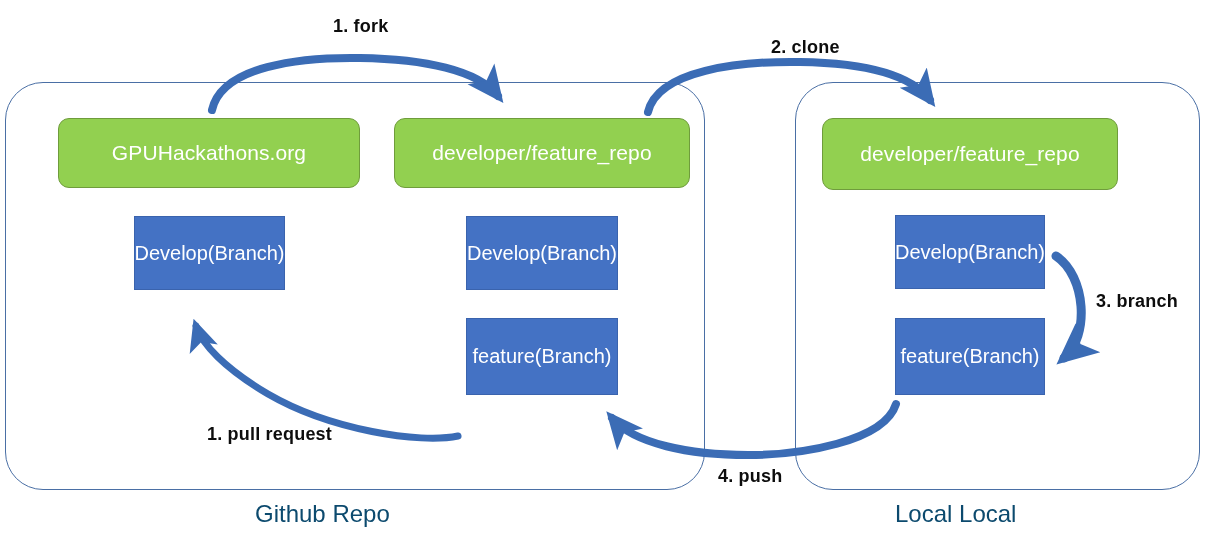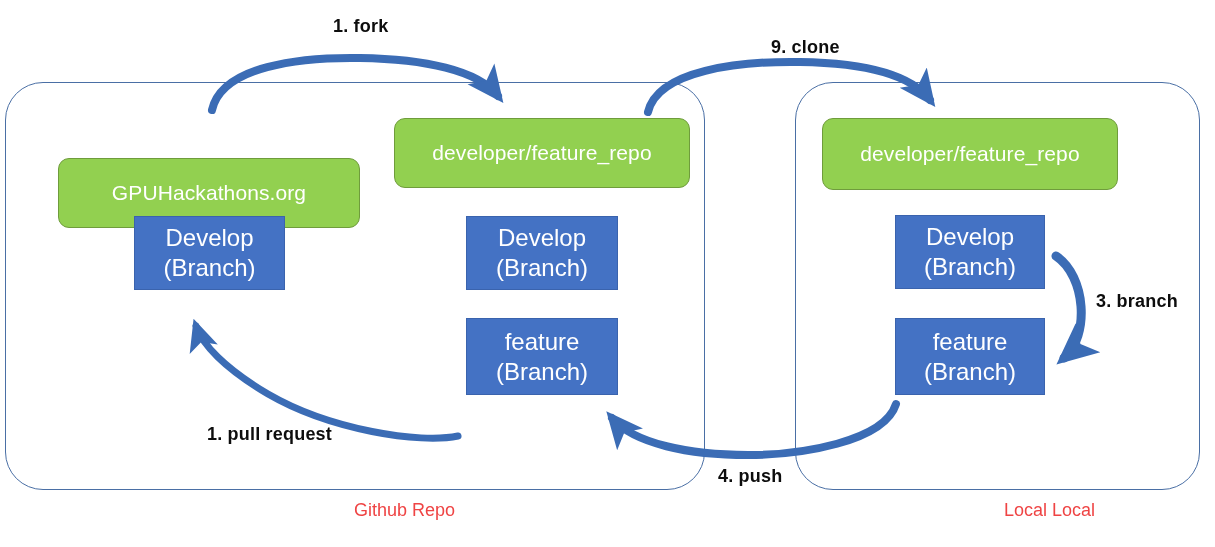--- a/index.html
+++ b/index.html
@@ -41,35 +41,34 @@
     white-space: nowrap;
   }
 
   
   .branch-box {
     position: absolute;
     background: #4472C4;
     border: 1px solid #3a63ad;
     box-sizing: border-box;
     display: flex;
-    flex-direction: column;
     align-items: center;
     justify-content: center;
     color: #ffffff;
-    font-size: 24px;
+    font-size: 20px;
     line-height: 1.25;
   }
   .branch-box span { display: block; }
 
   
   .repo-caption {
     position: absolute;
-    text-align: right;
-    font-size: 18px;
-    color: #ef4444;
+    text-align: left;
+    font-size: 24px;
+    color: #0c4a6e;
     white-space: nowrap;
   }
 
   
   .step-label {
     position: absolute;
     font-size: 18px;
     font-weight: bold;
     color: #0d0d0d;
     white-space: nowrap;
@@ -88,21 +87,21 @@
 </style>
 </head>
 <body>
 
 <div id="canvas">
 
   <div class="repo-container" style="left:5px; top:82px; width:700px; height:408px;"></div>
 
   <div class="repo-container" style="left:795px; top:82px; width:405px; height:408px;"></div>
 
-  <div class="repo-box" style="left:58px; top:118px; width:302px; height:70px;margin-top:40px;">GPUHackathons.org</div>
+  <div class="repo-box" style="left:58px; top:118px; width:302px; height:70px;">GPUHackathons.org</div>
 
   <div class="repo-box" style="left:394px; top:118px; width:296px; height:70px;">developer/feature_repo</div>
 
   <div class="repo-box" style="left:822px; top:118px; width:296px; height:72px;">developer/feature_repo</div>
 
   <div class="branch-box" style="left:134px; top:216px; width:151px; height:74px;">
     <span>Develop</span>
     <span>(Branch)</span>
   </div>
 
@@ -139,21 +138,21 @@
 
     <path d="M 1056 256 C 1086 276, 1090 336, 1064 358" fill="none" stroke="#3B6CB5" stroke-width="9" stroke-linecap="round" marker-end="url(#ah)"></path>
 
     <path d="M 896 404 C 884 442, 800 455, 748 455 C 690 455, 634 444, 612 418" fill="none" stroke="#3B6CB5" stroke-width="8" stroke-linecap="round" marker-end="url(#ah)"></path>
 
     <path d="M 458 436 C 420 444, 330 430, 268 394 C 224 368, 202 344, 196 326" fill="none" stroke="#3B6CB5" stroke-width="7" stroke-linecap="round" marker-end="url(#ah)"></path>
   </svg>
 
   <div class="step-label" style="left:333px; top:16px;">1. fork</div>
 
-  <div class="step-label" style="left:771px; top:37px;">9. clone</div>
+  <div class="step-label" style="left:771px; top:37px;">2. clone</div>
 
   <div class="step-label" style="left:1096px; top:291px;">3. branch</div>
 
   <div class="step-label" style="left:718px; top:466px;">4. push</div>
 
   <div class="step-label" style="left:207px; top:424px;">1. pull request</div>
 
   <div class="repo-caption" style="left:255px; top:500px; width:200px;">Github Repo</div>
 
   <div class="repo-caption" style="left:895px; top:500px; width:200px;">Local Local</div>

